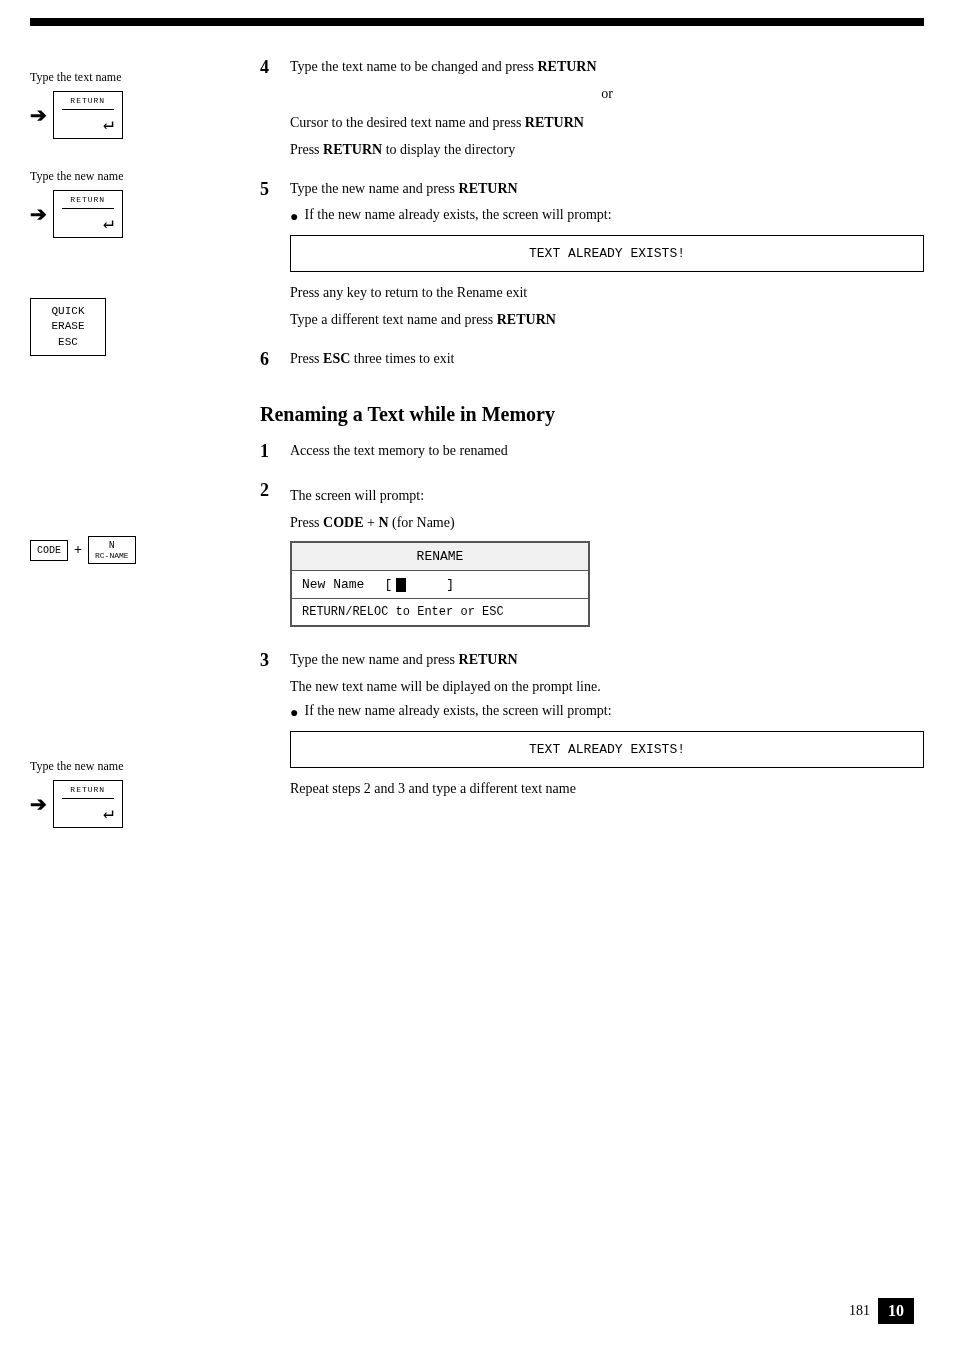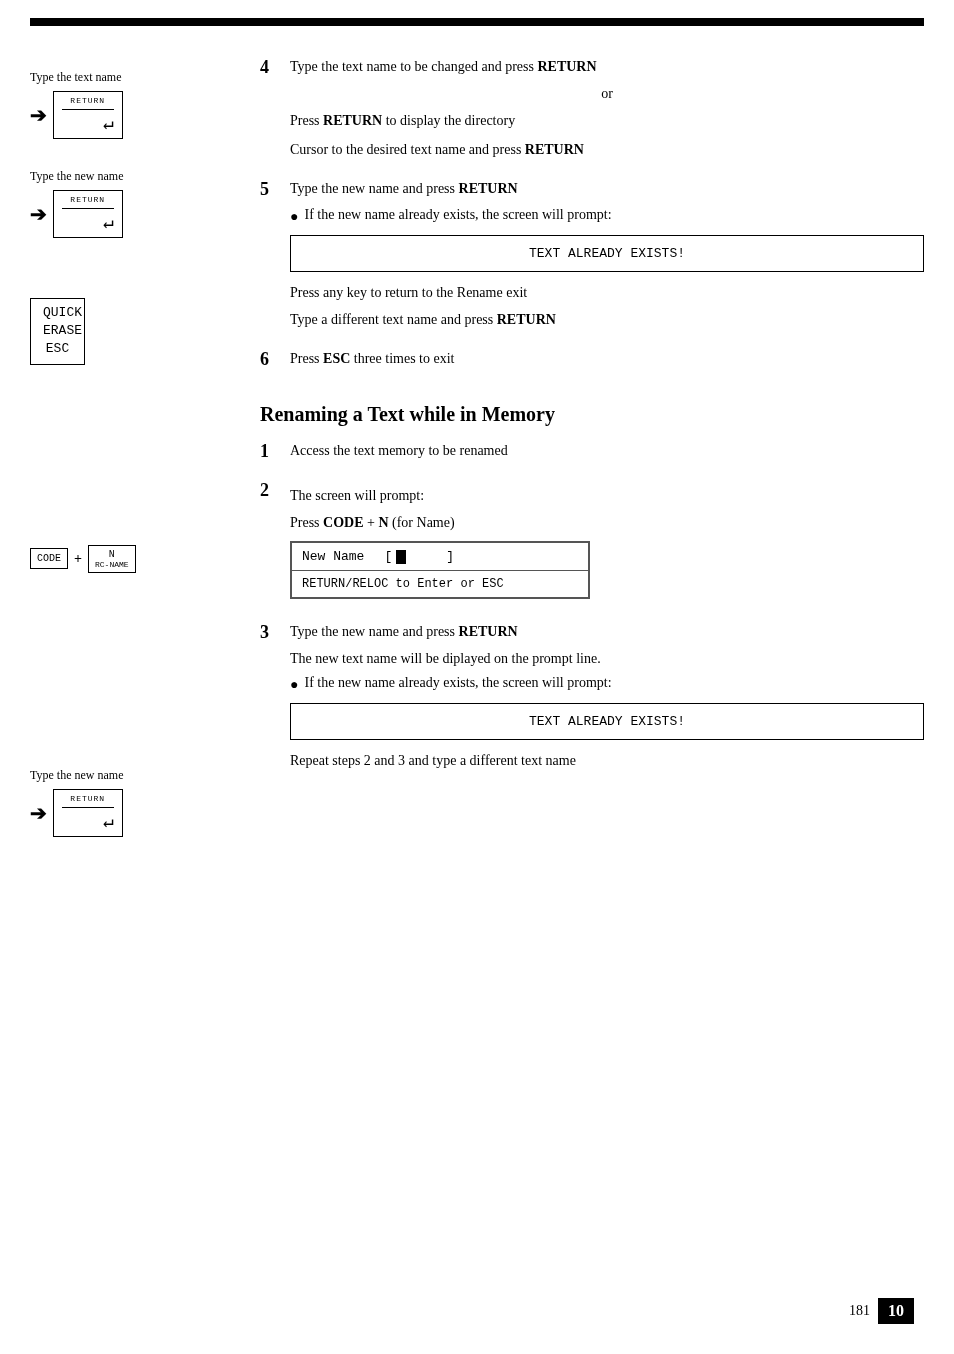--- a/index.html
+++ b/index.html
@@ -158,25 +158,25 @@
       font-size: 10px;
       font-family: 'Courier New', Courier, monospace;
     }
     .plus-sign {
       font-size: 14px;
       font-weight: bold;
     }
     .quick-erase-box {
       border: 1px solid #000;
       padding: 5px 12px;
-      font-size: 13px;
+      font-size: 11px;
       font-family: 'Courier New', Courier, monospace;
       text-align: center;
       line-height: 1.4;
-      width: 55px;
+      width: 76px;
     }
     
     .page-number-area {
       position: absolute;
       bottom: 30px;
       right: 40px;
       display: flex;
       align-items: center;
       gap: 0;
       justify-content: space-between;
@@ -272,22 +272,22 @@
 
   </div>
 
   <div class="right-column">
 
     <div class="step-item" style="margin-top:10px;">
       <div class="step-number">4</div>
       <div class="step-content">
         <p>Type the text name to be changed and press <span class="bold">RETURN</span></p>
         <p class="or-line">or</p>
+        <p style="margin-top:8px;">Cursor to the desired text name and press <span class="bold">RETURN</span></p>
         <p>Press <span class="bold">RETURN</span> to display the directory</p>
-        <p style="margin-top:8px;">Cursor to the desired text name and press <span class="bold">RETURN</span></p>
       </div>
     </div>
 
     <div class="step-item" style="margin-top:10px;">
       <div class="step-number">5</div>
       <div class="step-content">
         <p>Type the new name and press <span class="bold">RETURN</span></p>
         <div class="bullet-item">
           <span class="bullet-dot">●</span>
           <span>If the new name already exists, the screen will prompt:</span>
@@ -318,20 +318,21 @@
       </div>
     </div>
 
     <div class="step-item" style="margin-top:8px;">
       <div class="step-number">2</div>
       <div class="step-content">
         <p style="margin-top:6px;">The screen will prompt:</p>
         <p>Press <span class="bold">CODE</span> + <span class="bold">N</span> (for Name)</p>
 
         <div class="rename-box" style="margin-top:8px;">
+          <div class="rename-title">RENAME</div>
           <div class="rename-row">
             <span>New Name</span>
             <span style="margin-left:20px;">[</span>
             <span class="rename-cursor"></span>
             <span style="margin-left:40px;">]</span>
           </div>
           <div class="rename-footer">RETURN/RELOC to Enter or ESC</div>
         </div>
       </div>
     </div>

